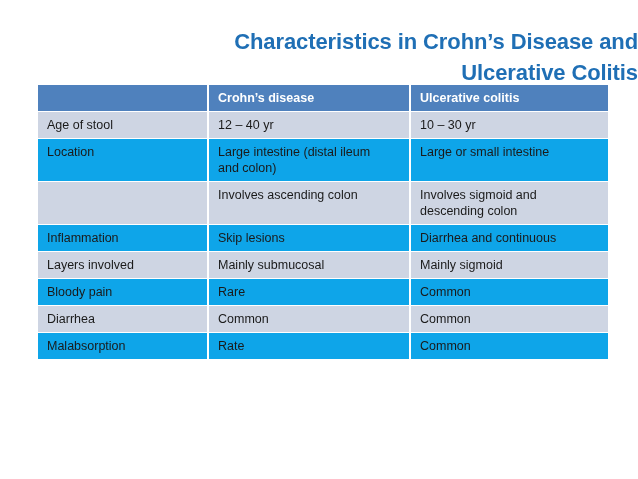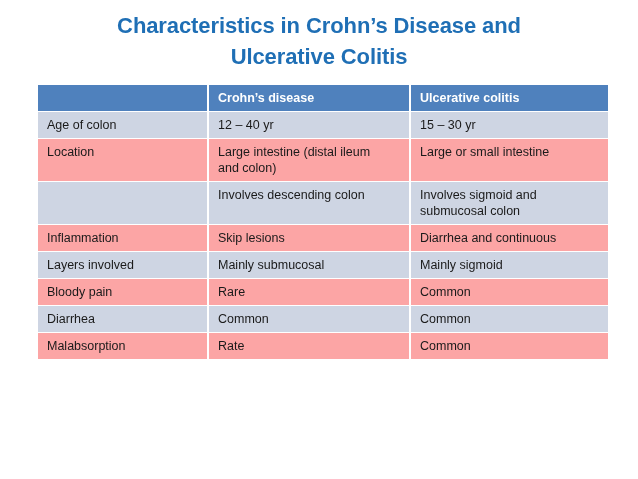--- a/index.html
+++ b/index.html
@@ -18,23 +18,23 @@
     width: 638px;
     height: 479px;
     background: #ffffff;
     box-sizing: border-box;
   }
 
   
   #title-block {
     position: absolute;
     left: 0;
-    top: 10px;
+    top: 26px;
     width: 638px;
-    text-align: center;
+    text-align: right;
   }
   .title-line {
     display: block;
     font-family: "Liberation Sans", sans-serif;
     font-size: 22px;
     font-weight: bold;
     color: #1f6fb5;
     line-height: 31px;
     letter-spacing: -0.1px;
     white-space: nowrap;
@@ -82,21 +82,21 @@
     border-bottom: none;
   }
   thead th.head-blank {
     border-right: 2px solid #ffffff;
   }
 
   tbody td {
     color: #1a1a1a;
     font-weight: normal;
   }
-  tbody tr.band-light td { background: #fca5a5; }
+  tbody tr.band-light td { background: #0ea5e9; }
   tbody tr.band-dark  td { background: #ced5e3; }
   tbody tr:last-child td { border-bottom: none; }
 
   .cell-empty { min-height: 16px; }
 </style>
 </head>
 <body>
 
 <div id="slide">
 
@@ -113,33 +113,33 @@
     </colgroup>
     <thead>
       <tr>
         <th class="head-blank"></th>
         <th>Crohn’s disease</th>
         <th>Ulcerative colitis</th>
       </tr>
     </thead>
     <tbody id="table-body">
         <tr class="band-dark">
-          <td>Age of colon</td>
+          <td>Age of stool</td>
           <td>12 – 40 yr</td>
-          <td>15 – 30 yr</td>
+          <td>10 – 30 yr</td>
         </tr>
         <tr class="band-light">
           <td>Location</td>
           <td>Large intestine (distal ileum and colon)</td>
           <td>Large or small intestine</td>
         </tr>
         <tr class="band-dark">
           <td class="cell-empty">&nbsp;</td>
-          <td>Involves descending colon</td>
-          <td>Involves sigmoid and submucosal colon</td>
+          <td>Involves ascending colon</td>
+          <td>Involves sigmoid and descending colon</td>
         </tr>
         <tr class="band-light">
           <td>Inflammation</td>
           <td>Skip lesions</td>
           <td>Diarrhea and continuous</td>
         </tr>
         <tr class="band-dark">
           <td>Layers involved</td>
           <td>Mainly submucosal</td>
           <td>Mainly sigmoid</td>

